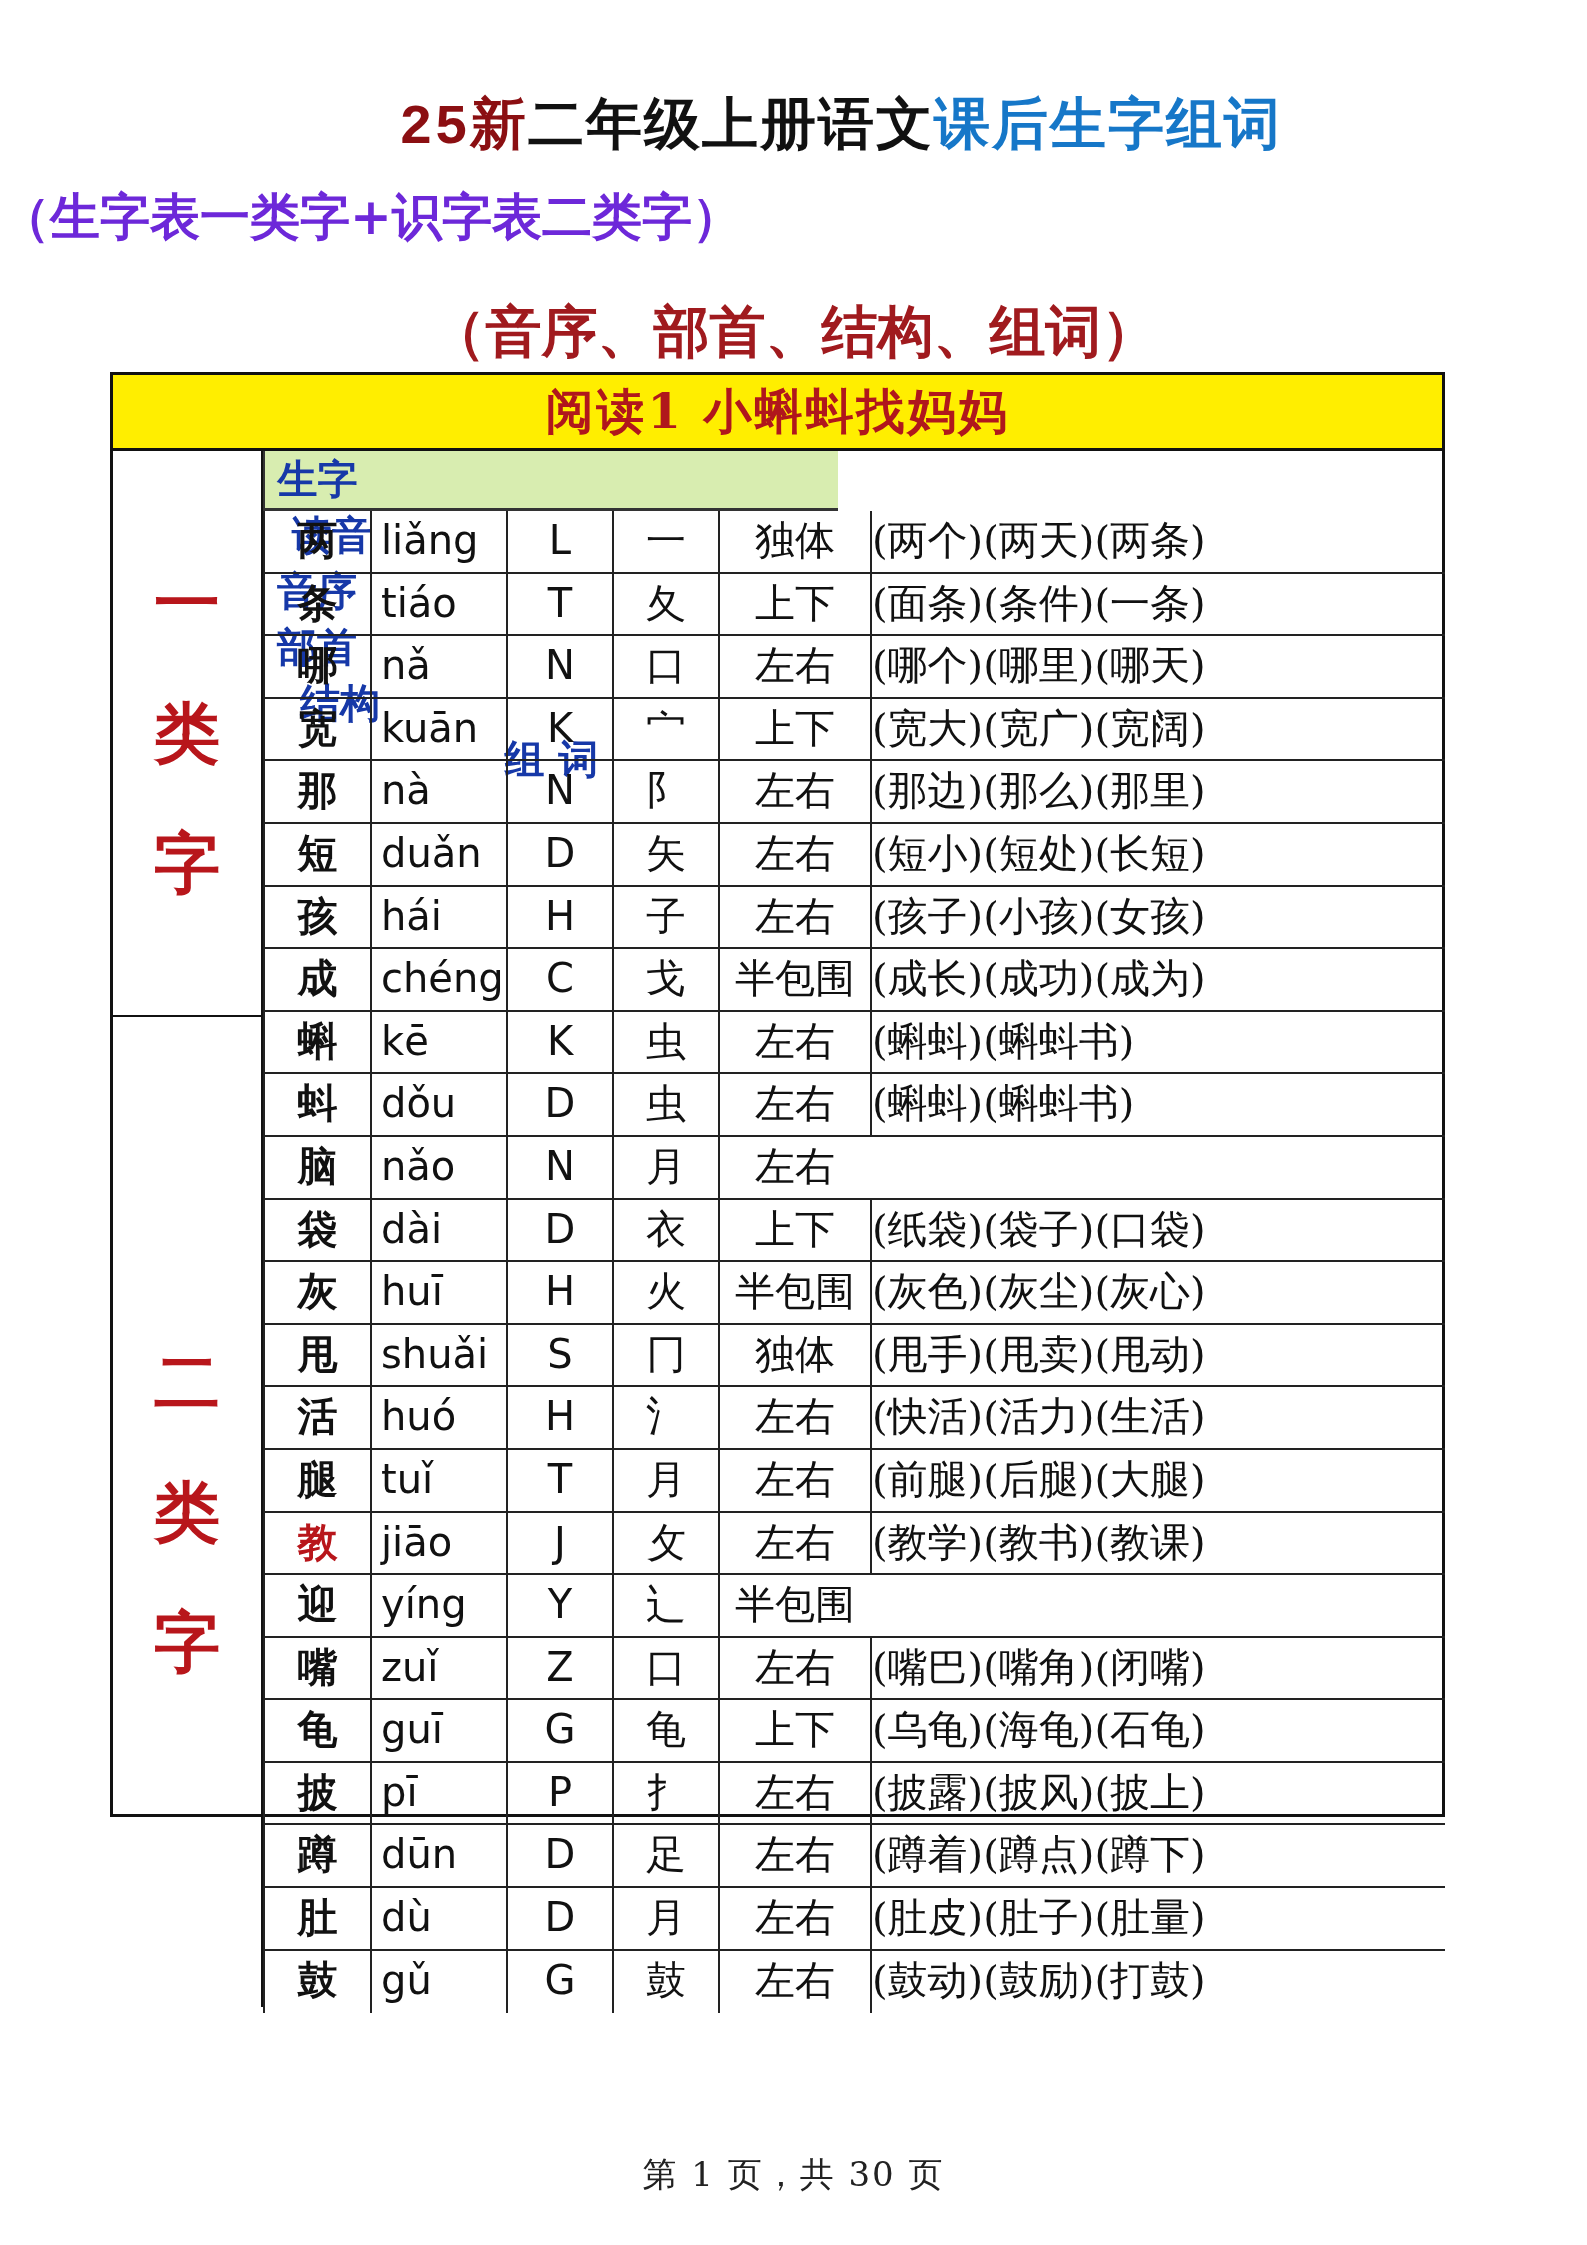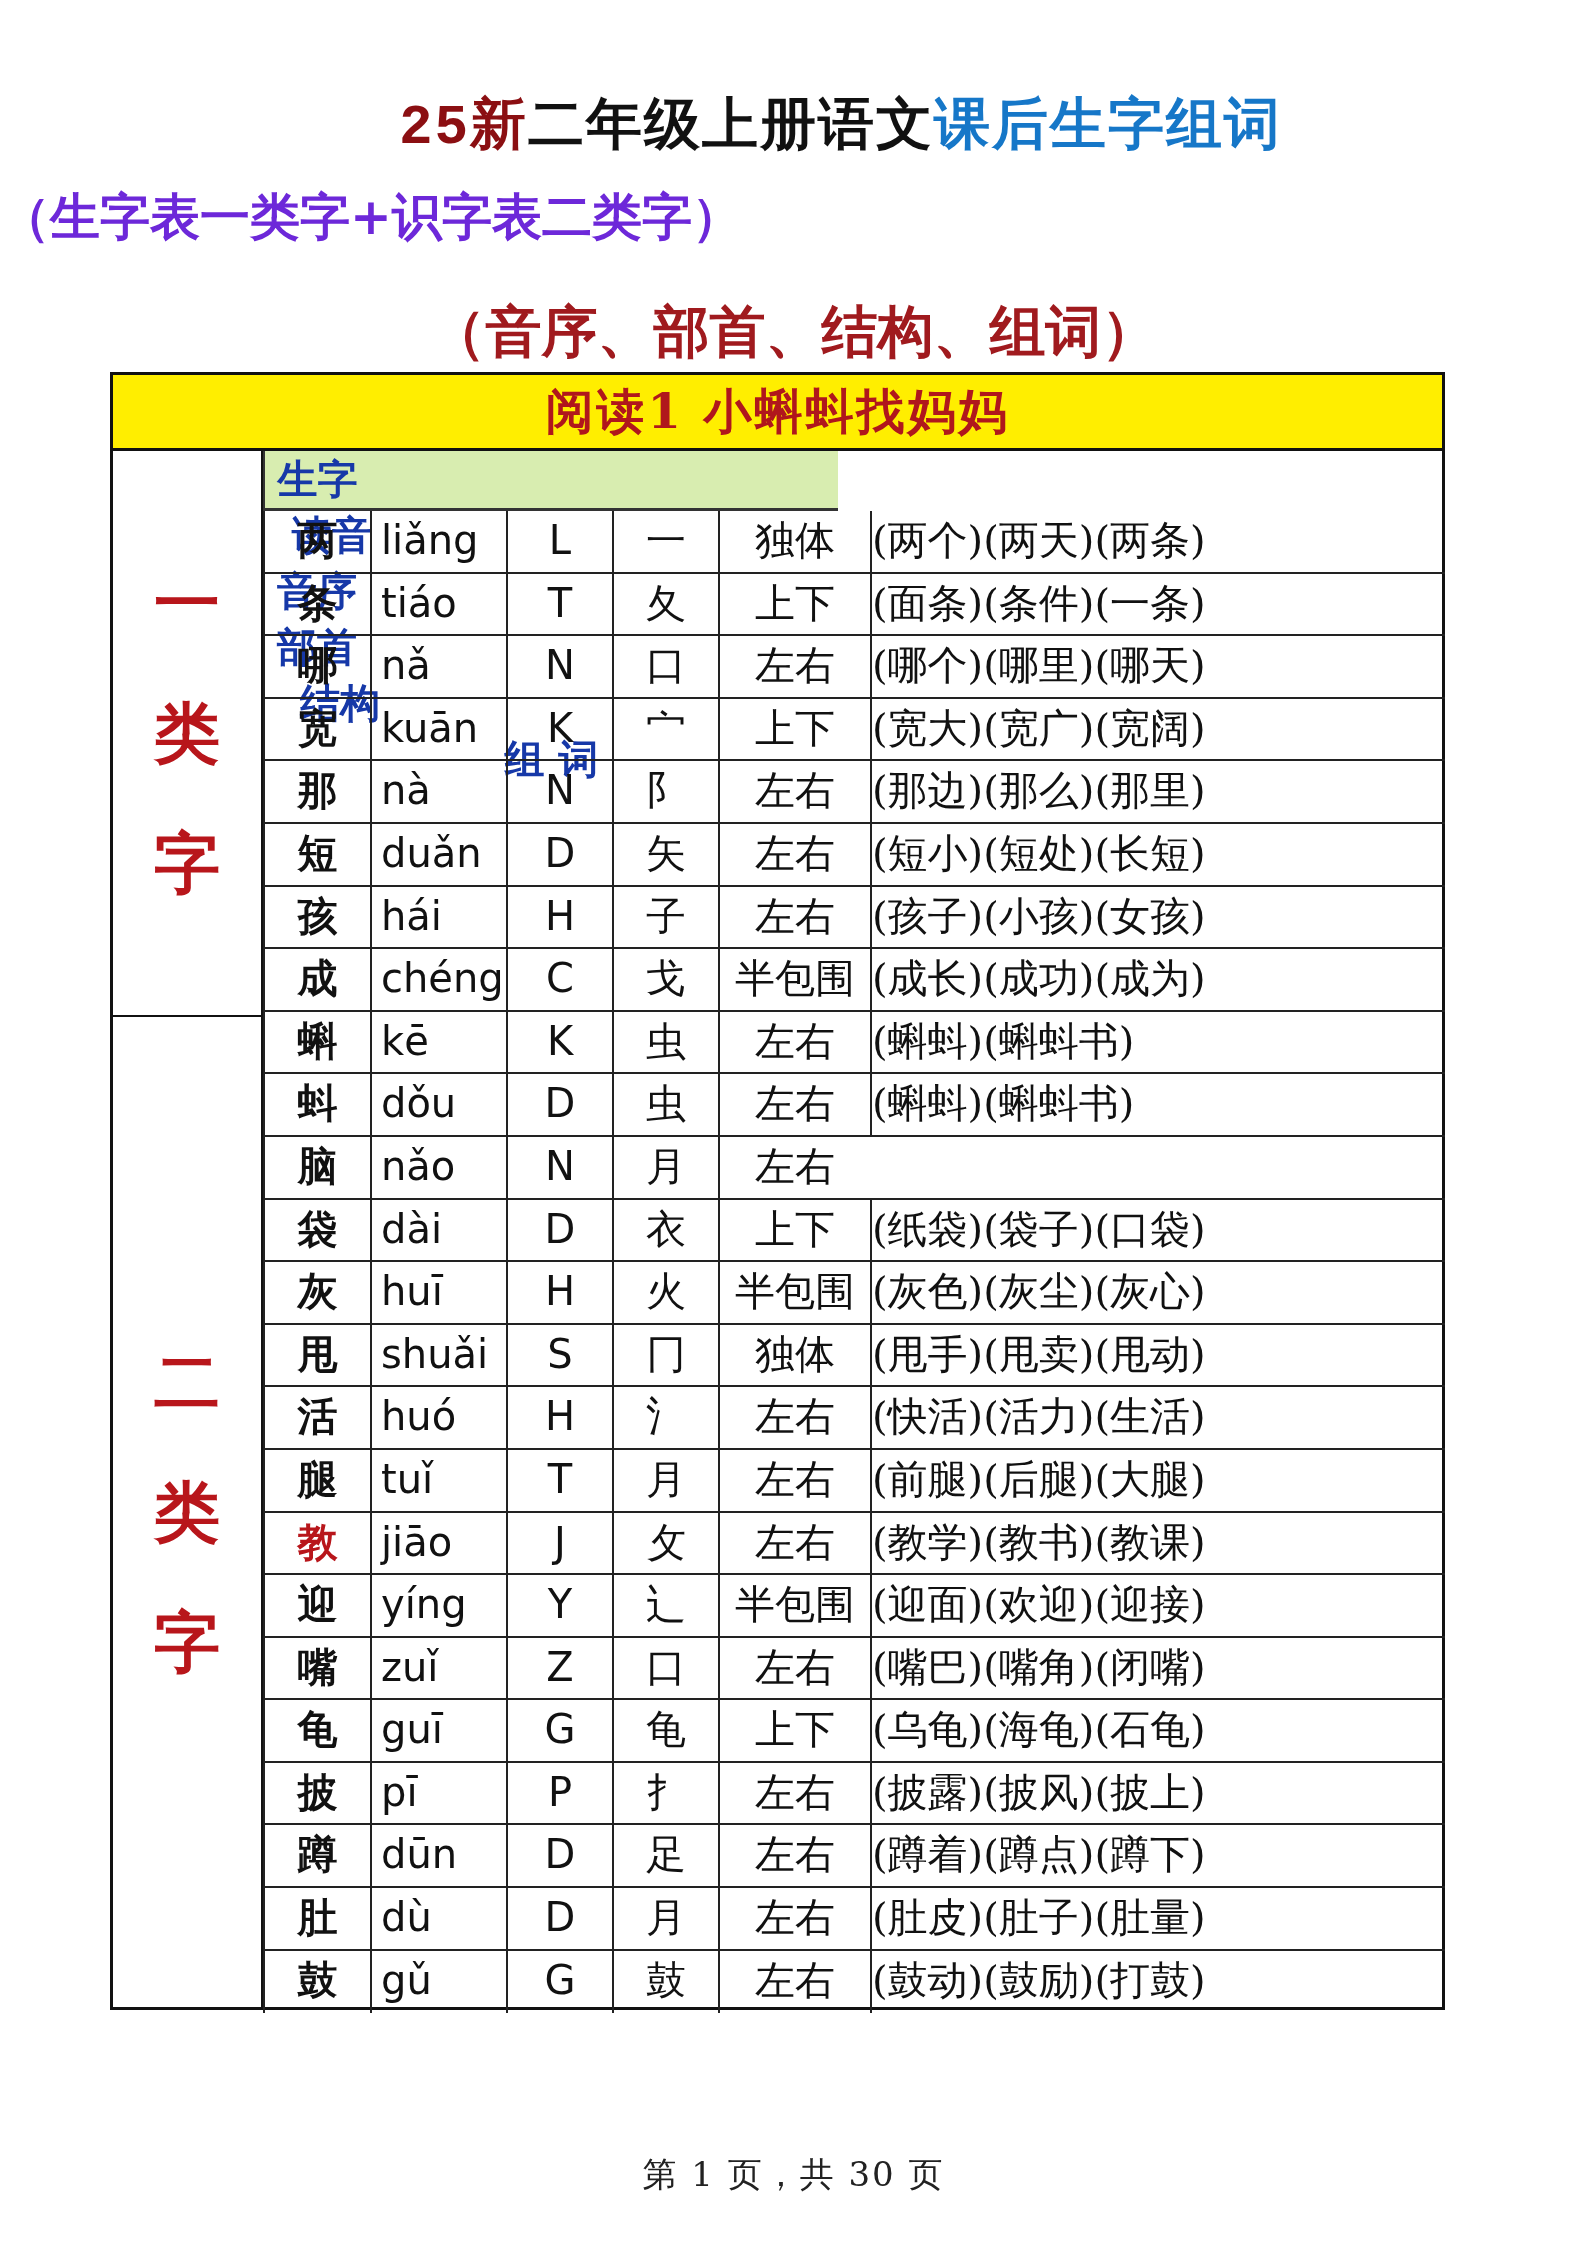--- a/index.html
+++ b/index.html
@@ -8,21 +8,21 @@
   .title { position:absolute; left:0; width:1587px; top:78px; text-align:center;
            font-size:56px; font-weight:bold; letter-spacing:2px; line-height:100px;
            font-family:Liberation Mono, monospace;margin-left:47px; }
   .title .t-red { color:#8B0F12; }
   .title .t-black { color:#111111; }
   .title .t-blue { color:#1677C8; }
   .sub1 { position:absolute; left:0; width:1335px; top:182px; 
           font-size:50px; font-weight:bold; color:#6d28d9; line-height:70px; }
   .sub2 { position:absolute; left:0; width:1587px; top:262px; text-align:center;
           font-size:56px; font-weight:bold; color:#A01A1E; line-height:76px;margin-top:31px; }
-  .tbl { position:absolute; left:110px; top:372px; width:1335px; height:1638px;
+  .tbl { position:absolute; left:110px; top:372px; width:1335px; height:1445px;
          border:3px solid #111; box-sizing:border-box; }
   .lesson { position:absolute; left:0; top:0; width:100%; height:76px; background:#FFEE00;
             border-bottom:3px solid #111; box-sizing:border-box; text-align:center;
             font-size:48px; font-weight:bold; color:#B0171C; line-height:72px; letter-spacing:3px; }
   .hdr { position:absolute; top:76px; left:150px; height:60px; background:#D8EDB0;
          border-bottom:3px solid #333; box-sizing:border-box; display:flex;flex-direction:column; }
   .hdr div { border-left:2px solid #333; box-sizing:border-box; text-align:center;
              font-size:40px; font-weight:bold; color:#1638A8; line-height:56px; }
   .cat { position:absolute; left:0; width:150px; border-right:2px solid #111; box-sizing:border-box;
          display:flex; flex-direction:column; align-items:center; justify-content:center;
@@ -209,21 +209,20 @@
         <div class="c-rad">攵</div>
         <div class="c-str">左右</div>
         <div class="c-words">(教学)(教书)(教课)</div>
       </div>
       <div class="row">
         <div class="c-char">迎</div>
         <div class="c-py">yíng</div>
         <div class="c-ord">Y</div>
         <div class="c-rad">辶</div>
         <div class="c-str">半包围</div>
-        <div class="c-words">(迎面)(欢迎)(迎接)</div>
       </div>
       <div class="row">
         <div class="c-char">嘴</div>
         <div class="c-py">zuǐ</div>
         <div class="c-ord">Z</div>
         <div class="c-rad">口</div>
         <div class="c-str">左右</div>
         <div class="c-words">(嘴巴)(嘴角)(闭嘴)</div>
       </div>
       <div class="row">

